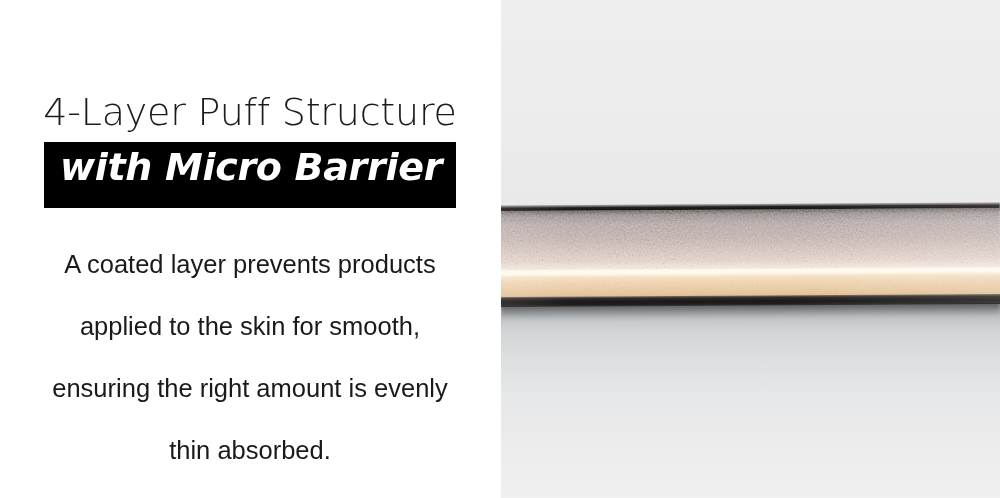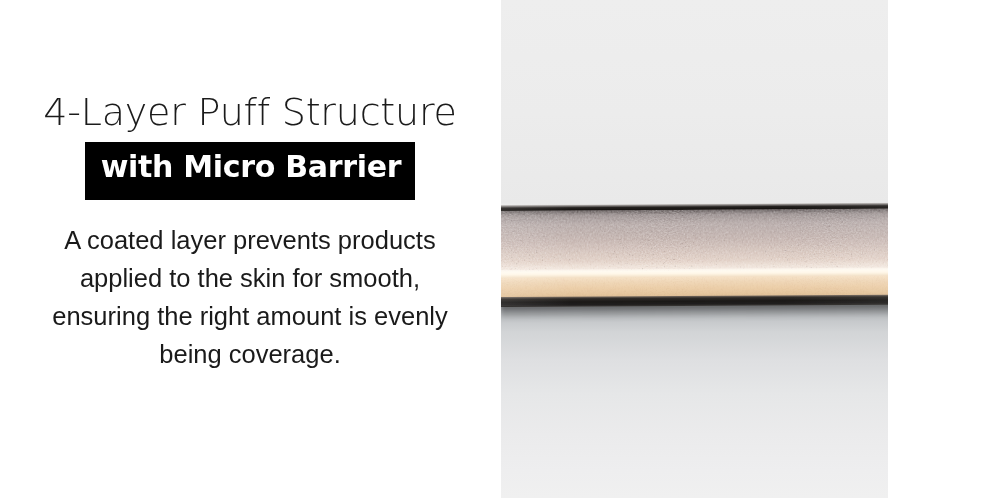--- a/index.html
+++ b/index.html
@@ -2,21 +2,21 @@
 <html><head>
 <meta charset="utf-8">
 <style>
   html, body {
     margin: 0;
     padding: 0;
     background: #ffffff;
   }
   #canvas {
     position: relative;
-    width: 888px;
+    width: 1000px;
     height: 498px;
     background: #f9a8d4;
     overflow: hidden;
     font-family: "Liberation Sans", sans-serif;
   }
 
   
   .text-panel {
     position: absolute;
     left: 0;
@@ -50,44 +50,46 @@
     margin-top: 6px;
     line-height: 0;
   }
 
   .headline-line2 {
     display: inline-block;
     background: #000000;
     color: #ffffff;
     font-family: "DejaVu Sans", sans-serif;
     font-weight: 700;
-    font-size: 30px;
+    font-size: 38px;
     line-height: 50px;
     letter-spacing: -0.3px;
-    padding: 0 14px 8px 16px;
+    padding: 0 14px 16px 16px;
     white-space: nowrap;
+    font-style: italic;
   }
 
   .body-copy {
     position: absolute;
     left: 0;
     top: 221px;
     width: 500px;
     padding: 0 18px;
     box-sizing: border-box;
     text-align: center;
     font-family: "Liberation Sans", sans-serif;
     font-weight: 400;
     font-size: 25.5px;
     line-height: 38px;
     color: #1a1a1a;
   }
   .body-copy .bl {
     display: block;
     white-space: nowrap;
+    margin-top: 24px;
   }
 
   
   .photo-panel {
     position: absolute;
     left: 500px;
     top: 0;
     width: 500px;
     height: 498px;
     overflow: hidden;
@@ -289,21 +291,21 @@
       <span class="headline-line1">4-Layer Puff Structure</span>
       <span class="headline-line2-wrap">
         <span class="headline-line2">with Micro Barrier</span>
       </span>
     </div>
 
     <div class="body-copy">
       <span class="bl">A coated layer prevents products</span>
       <span class="bl">applied to the skin for smooth,</span>
       <span class="bl">ensuring the right amount is evenly</span>
-      <span class="bl">being coverage.</span>
+      <span class="bl">thin absorbed.</span>
     </div>
 
   </div>
 
   <div class="photo-panel">
 
     <div class="bg-upper"></div>
     <div class="bg-lower"></div>
 
     <div class="puff">

